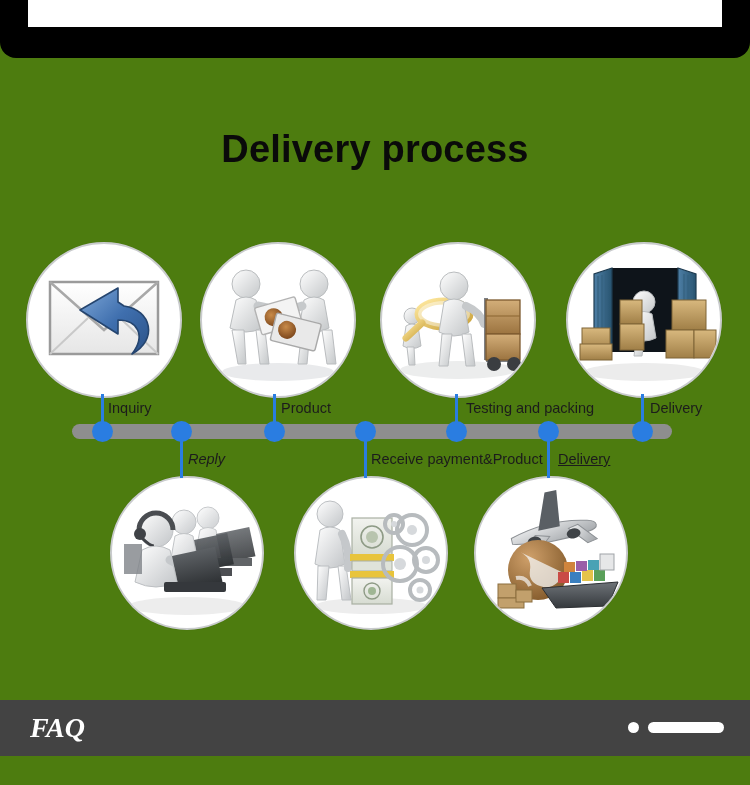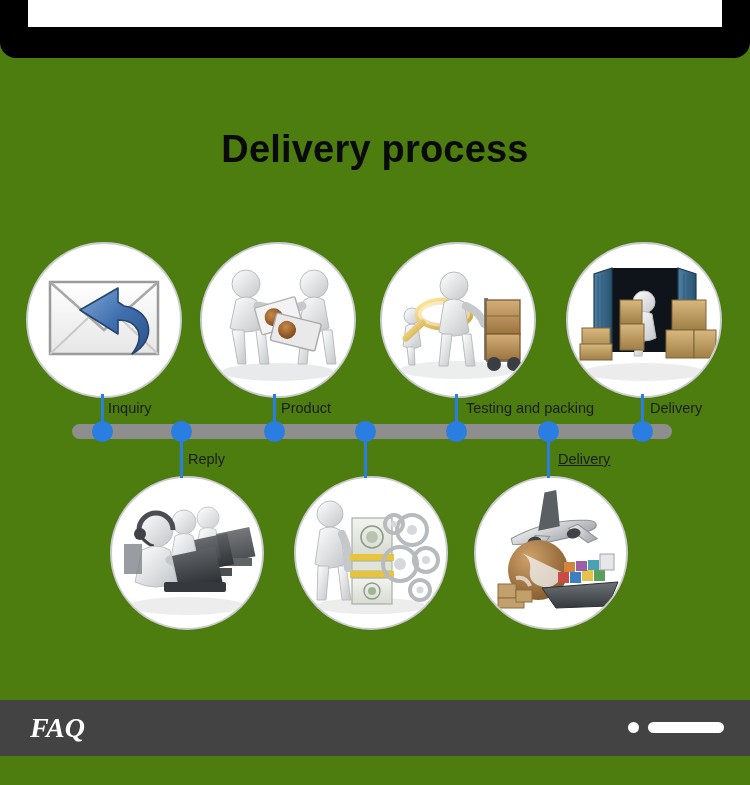--- a/index.html
+++ b/index.html
@@ -374,21 +374,22 @@
     <div class="dot" style="left:365px;top:191px;"></div>
     <div class="dot" style="left:456px;top:191px;"></div>
     <div class="dot" style="left:548px;top:191px;"></div>
     <div class="dot" style="left:642px;top:191px;"></div>
 
     <div class="tlabel" style="left:108px;top:170px;">Inquiry</div>
     <div class="tlabel" style="left:281px;top:170px;">Product</div>
     <div class="tlabel" style="left:466px;top:170px;text-align:center;">Testing and packing</div>
     <div class="tlabel" style="left:650px;top:170px;">Delivery</div>
 
-    <div class="tlabel" style="left:188px;top:221px;">Reply</div>
+    <div class="tlabel" style="left:188px;top:221px;font-style:italic;">Reply</div>
+    <div class="tlabel" style="left:371px;top:221px;">Receive payment&amp;Product</div>
     <div class="tlabel" style="left:558px;top:221px;text-decoration:underline;">Delivery</div>
   </div>
 
   <div class="faqbar"></div>
   <div class="faq-text">FAQ</div>
   <div class="pager">
     <div class="pg-dot"></div>
     <div class="pg-pill"></div>
   </div>
 

